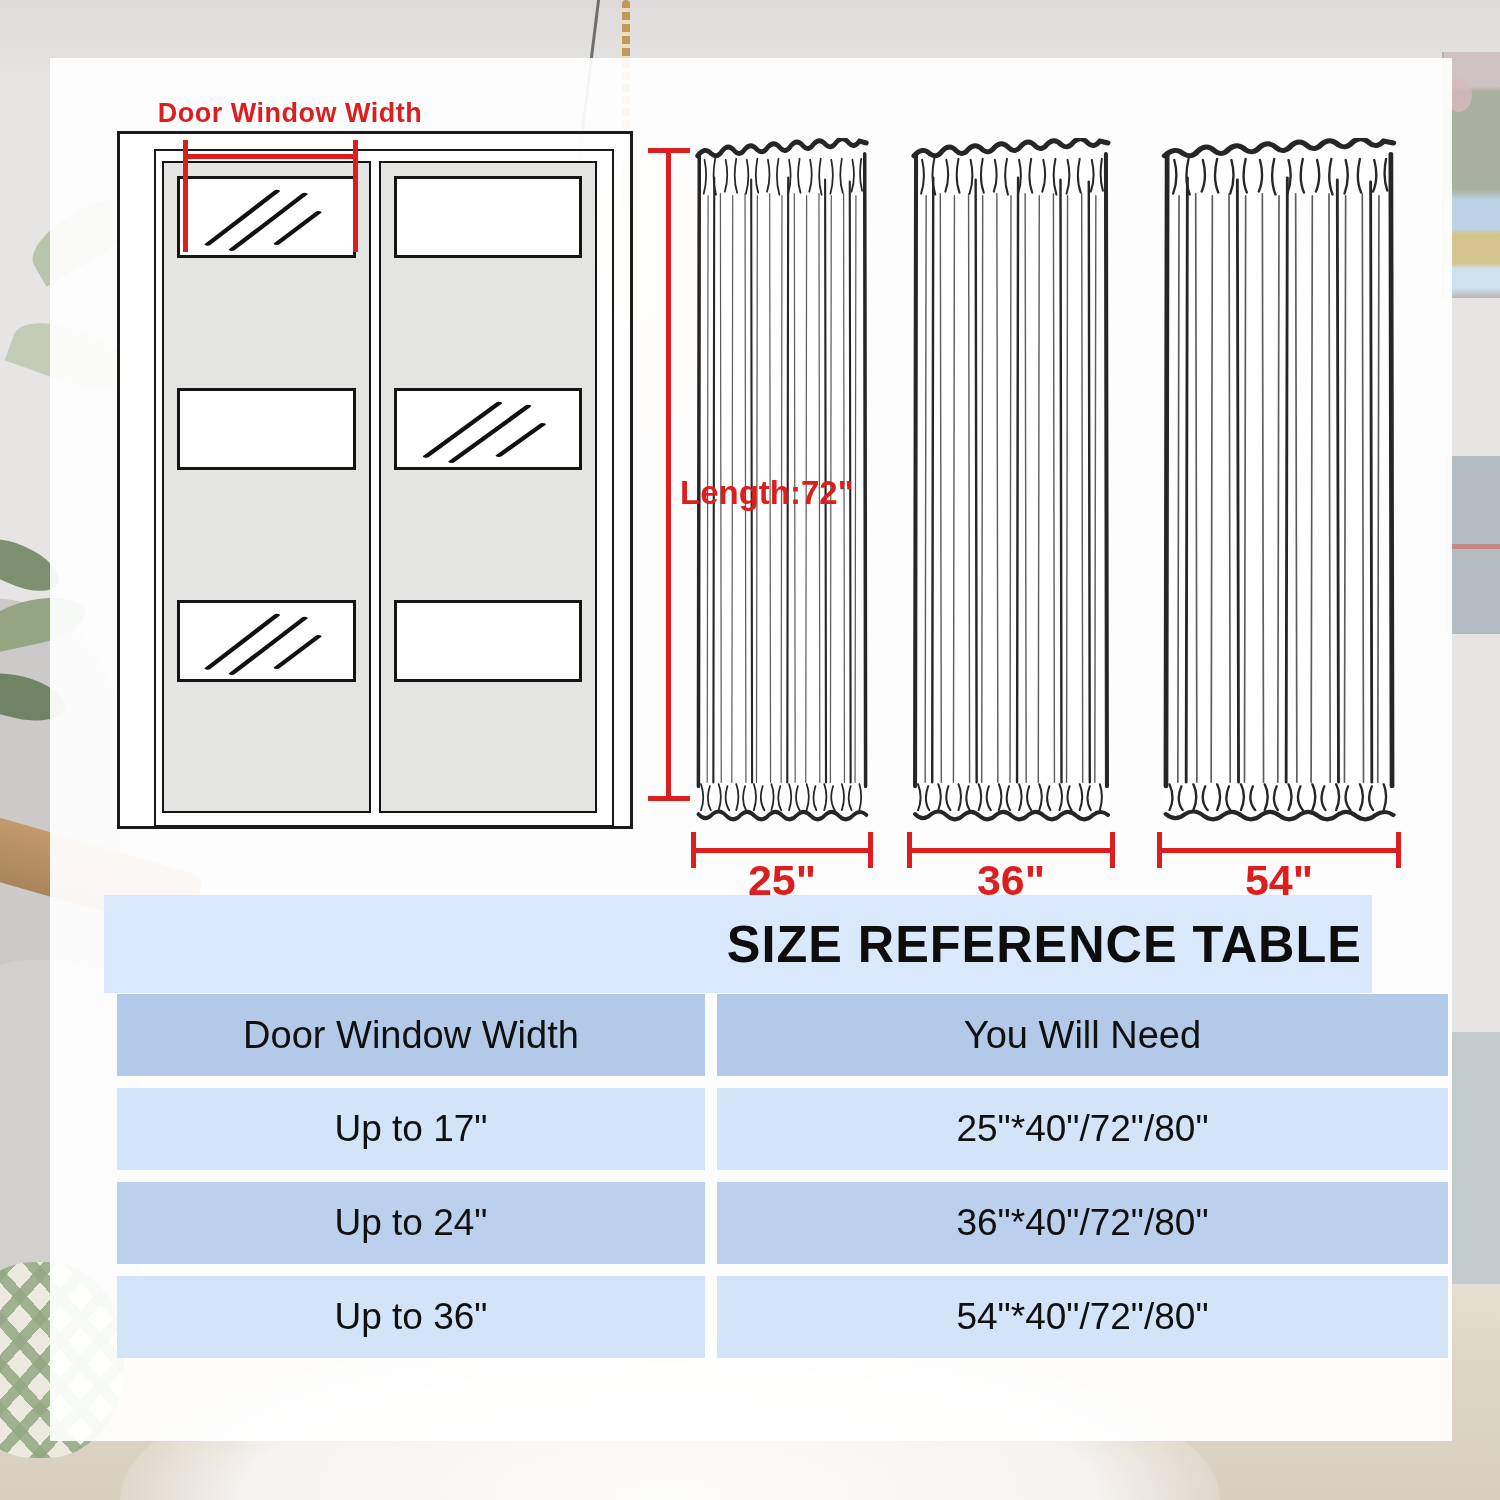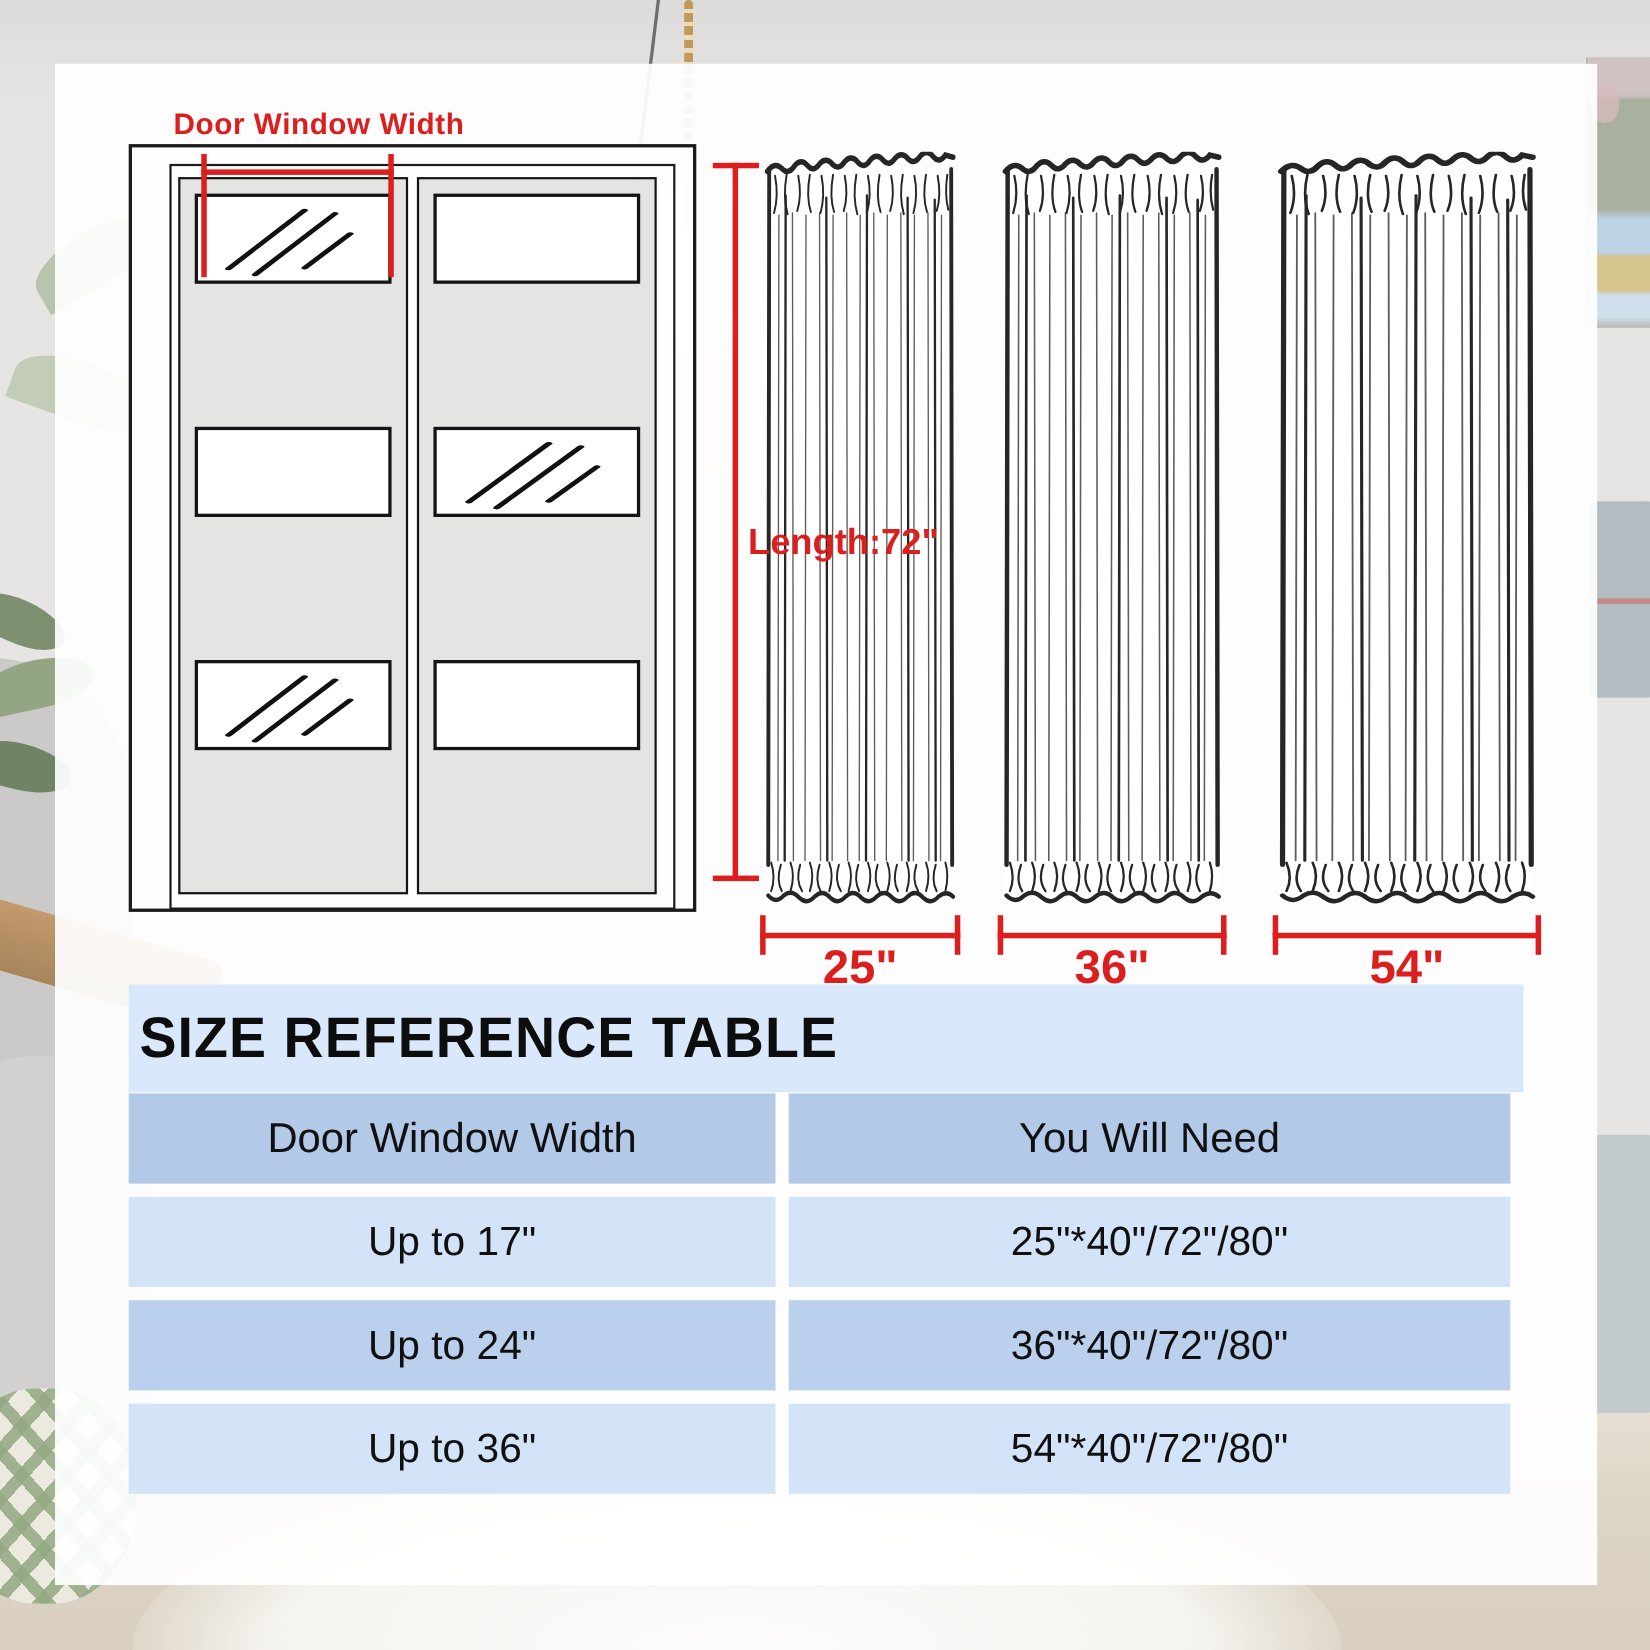--- a/index.html
+++ b/index.html
@@ -62,27 +62,27 @@
 
   
   .curtain{top:80px;height:686px;z-index:2;}
   .curtain svg{width:100%;height:100%;display:block;}
   .c1{left:644px;width:176px;} .c2{left:860px;width:202px;} .c3{left:1110px;width:238px;}
   .cb-line{top:790px;height:5px;z-index:6;}
   .cb-tick{top:774px;width:5px;height:36px;z-index:6;}
   .cw-label{top:798px;font-size:43px;font-weight:bold;text-align:center;z-index:6;}
 
   
-  .tbl-banner{left:67px;top:837px;width:1268px;height:98px;background:var(--title-bg,#d9e8fa);display:flex;align-items:center;justify-content:flex-start;}
+  .tbl-banner{left:54px;top:837px;width:1268px;height:98px;background:var(--title-bg,#d9e8fa);display:flex;align-items:center;justify-content:flex-end;}
   .tbl-title{font-size:52px;font-weight:600;color:#0d0d0d;transform:scaleX(.97);letter-spacing:1px;white-space:nowrap;}
   .cell{display:flex;align-items:center;justify-content:center;color:#101010;}
   .hdr{top:936px;height:82px;background:var(--header-bg,#b2c9e7);font-size:38px;}
   .row-light{background:var(--row-light-bg,#d3e3f8);}
   .row-dark{background:var(--row-dark-bg,#bad0ec);}
-  .colL{left:67px;width:588px;} .colR{left:667px;width:656px;}
+  .colL{left:67px;width:588px;} .colR{left:667px;width:731px;}
   .r1{top:1030px;height:82px;font-size:37px;}
   .r2{top:1124px;height:82px;font-size:37px;}
   .r3{top:1218px;height:82px;font-size:37px;}
 </style>
 </head>
 <body>
 
 <svg width="0" height="0" style="position:absolute">
   <defs>
     <g id="curtain-art" fill="none" stroke="#262626" stroke-linecap="round">

